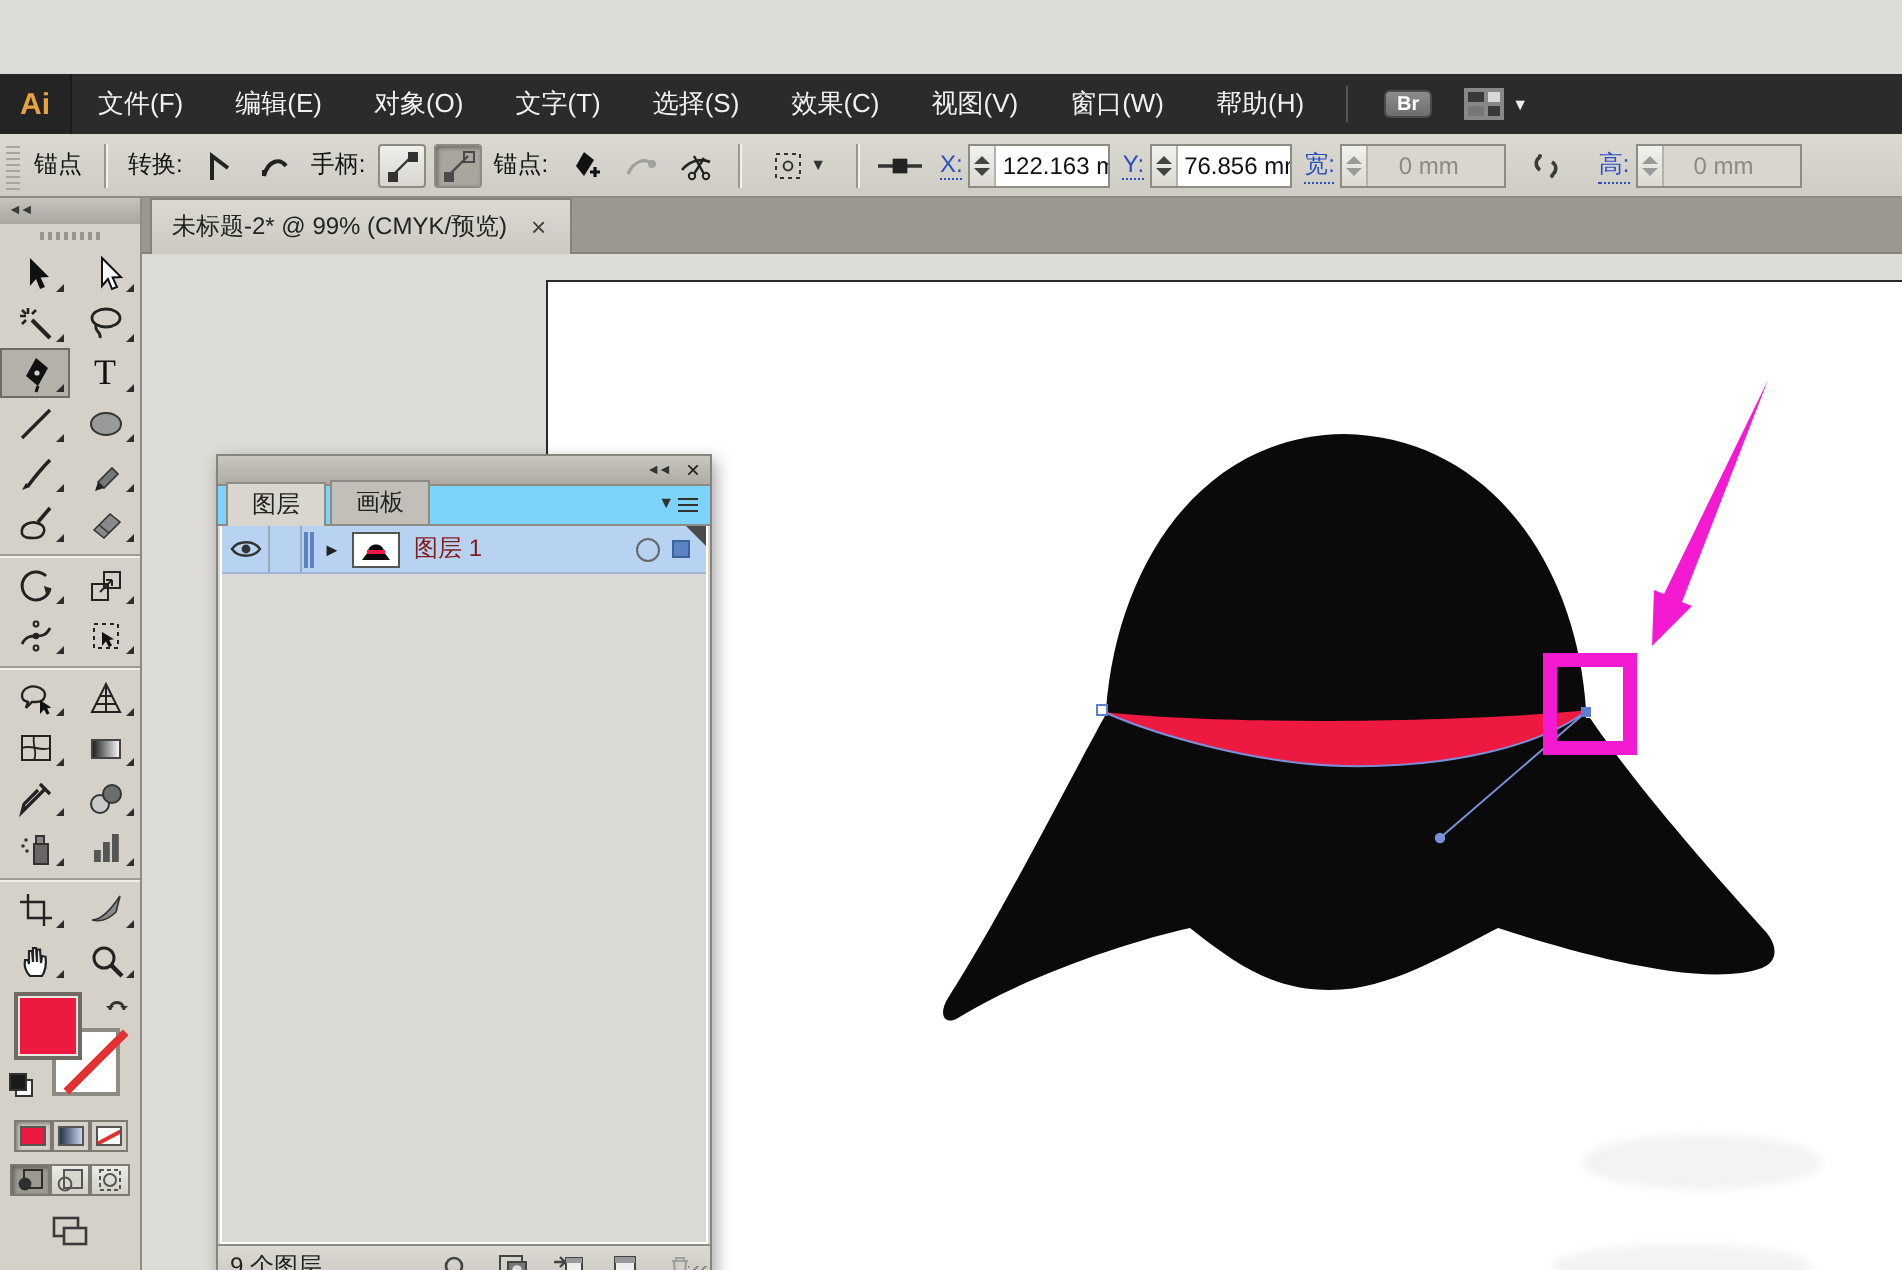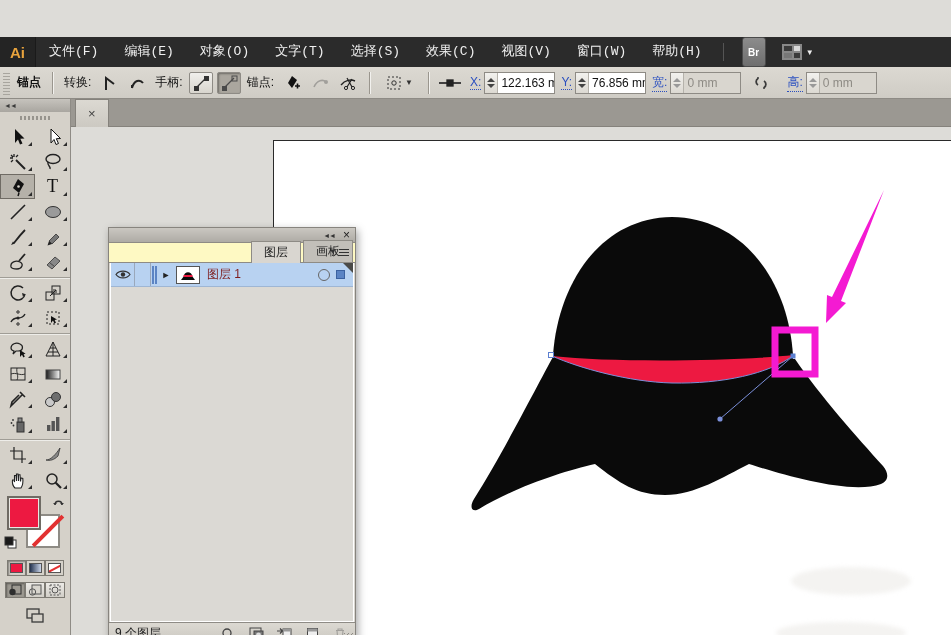--- a/index.html
+++ b/index.html
@@ -3,41 +3,41 @@
 <meta charset="utf-8">
 <style>
   * { margin:0; padding:0; box-sizing:border-box; }
   html,body { width:951px; height:635px; overflow:hidden; }
   body { font-family:"Liberation Sans","DejaVu Sans",sans-serif; font-size:12px; background:#dddcd8; position:relative; }
   #win { position:absolute; inset:0; width:951px; height:635px;margin-top:37px; }
 
   
   #menubar { position:absolute; left:0; top:0; width:951px; height:30px; background:#2b2b2b; display:flex; align-items:center; color:#e9e9e9; }
   #ailogo { width:36px; height:30px; display:flex; align-items:center; justify-content:center; color:#e8a33d; font-weight:bold; font-size:15px; background:#242424; border-right:1px solid #1a1a1a; }
-  .mi { padding:17px 13px; line-height:30px; font-size:13px; color:#f0f0f0; cursor:default;font-family:Liberation Mono, monospace; }
+  .mi { padding:17px 13px; line-height:30px; font-size:13px; color:#f0f0f0; cursor:default; }
   #menu-sep { width:1px; height:18px; background:#555; margin:0 8px; }
-  #br-btn { margin-left:10px; width:24px; height:30px; background:linear-gradient(#8c8c8c,#6e6e6e); border:1px solid #4a4a4a; border-radius:3px; color:#fff; font-size:10px; font-weight:bold; display:flex; align-items:center; justify-content:center; }
+  #br-btn { margin-left:10px; width:24px; height:14px; background:linear-gradient(#8c8c8c,#6e6e6e); border:1px solid #4a4a4a; border-radius:3px; color:#fff; font-size:10px; font-weight:bold; display:flex; align-items:center; justify-content:center; }
   #ws-switch { margin-left:16px; display:flex; align-items:center; gap:4px; }
   #ws-grid { width:20px; height:16px; border:1px solid #888; background:#555; display:grid; grid-template-columns:55% 45%; grid-template-rows:50% 50%; }
   #ws-grid i { border:1px solid #888; } #ws-grid i.lt{background:#3a3a3a} #ws-grid i.rt{background:#d8d8d8} #ws-grid i.lb{background:#777} #ws-grid i.rb{background:#3a3a3a}
   #ws-arrow { color:#eee; font-size:8px; }
 
   
   #controlbar { position:absolute; left:0; top:30px; width:951px; height:32px; background:linear-gradient(#dcd9d2,#cfccc5); border-bottom:1px solid #8e8b85; display:flex; align-items:center; color:#1a1a1a; }
   .grip-v { width:7px; height:24px; margin:0 3px; background:repeating-linear-gradient(0deg,#a8a59e 0 1px,transparent 1px 3px); }
   .cb-label { font-size:12px; color:#111; margin:0 4px; white-space:nowrap; }
-  .cb-label.bold { font-weight:bold;text-align:right; }
+  .cb-label.bold { font-weight:normal;text-align:right; }
   .cb-sep { width:1px; height:22px; background:#9a968e; margin:0 7px; box-shadow:1px 0 0 #f2f1ee; }
   .tool-ic { width:24px; height:22px; display:flex; align-items:center; justify-content:center; margin:0 2px; border:1px solid transparent; border-radius:2px; }
   .tool-ic.toggle { border:1px solid #8e8b85; background:linear-gradient(#f0efec,#d8d5ce); }
   .tool-ic.toggle.active { background:#aaa69e; box-shadow:inset 1px 1px 2px rgba(0,0,0,.35); }
   .tool-ic.disabled { opacity:.4; }
   .fld-label { color:#2a4fc0; border-bottom:1px dotted #2a4fc0; margin:0 3px 0 6px; font-size:12px; }
   .numfield { display:flex; align-items:center; height:22px; border:1px solid #8e8b85; background:#fff; }
-  .numfield.disabled { background:#d9d6cf; }
+  .numfield.disabled { background:#d9d6cf;gap:12px; }
   .spin { width:13px; height:100%; border-right:1px solid #b5b2ab; display:flex; flex-direction:column; align-items:center; justify-content:center; gap:2px; background:linear-gradient(#f2f1ee,#dcd9d2); }
   .spin b { width:0; height:0; border-left:4px solid transparent; border-right:4px solid transparent; }
   .spin b.up { border-bottom:4px solid #444; } .spin b.dn { border-top:4px solid #444; }
   .numfield.disabled .spin b.up{border-bottom-color:#999}.numfield.disabled .spin b.dn{border-top-color:#999}
   .fval { width:56px; padding:0 3px; font-size:12px; white-space:nowrap; overflow:hidden; color:#111; }
   .numfield.disabled .fval { color:#8d8a84; }
 
   
   #tabstrip { position:absolute; left:71px; top:62px; width:880px; height:28px; background:#9b9892; border-bottom:1px solid #85827c; }
   #doctab { position:absolute; left:4px; top:0; height:28px; padding:0 10px; background:linear-gradient(#dcd9d2,#ccc9c2); border:1px solid #85827c; border-bottom:none; display:flex; align-items:center; gap:10px; font-size:12px; color:#222; }
@@ -81,21 +81,21 @@
   #docarea { position:absolute; left:71px; top:90px; width:880px; height:545px; background:#dddcd8; overflow:hidden; }
   #artboard { position:absolute; left:202px; top:13px; width:700px; height:560px; background:#fff; border-left:1.5px solid #2a2a2a; border-top:1.5px solid #2a2a2a; }
   #canvas-svg { position:absolute; left:0; top:0; }
   .wm { position:absolute; border-radius:50%; background:#f4f3f1; filter:blur(2px); }
 
   
   #layers-panel { position:absolute; left:108px; top:190px; width:248px; height:418px; background:#d9d6d0; border:1px solid #87847e; box-shadow:2px 3px 8px rgba(0,0,0,.35); display:flex; flex-direction:column; }
   #lp-head { height:15px; background:linear-gradient(#cac7c1,#aeaba5); border-bottom:1px solid #8e8b85; display:flex; align-items:center; justify-content:flex-end; gap:8px; padding:0 5px; }
   #lp-collapse { font-size:7px; color:#333; letter-spacing:-1px; }
   #lp-close { font-size:12px; color:#222; line-height:10px; }
-  #lp-tabs { height:20px; background:#fef9c3; display:flex; align-items:flex-end; padding-left:4px; position:relative; border-bottom:1px solid #8e8b85;justify-content:flex-end; }
+  #lp-tabs { height:20px; background:#7dd3fc; display:flex; align-items:flex-end; padding-left:4px; position:relative; border-bottom:1px solid #8e8b85; }
   .lp-tab { padding:2px 12px; font-size:12px; color:#222; border:1px solid #8e8b85; border-bottom:none; background:#c2bfb9; margin-right:2px; }
   .lp-tab.active { background:#d9d6d0; position:relative; top:1px; }
   #lp-menu { position:absolute; right:6px; top:4px; display:flex; align-items:center; gap:2px; color:#333; }
   #lp-menu .tri { font-size:8px; } #lp-menu .bars { width:10px; height:8px; background:repeating-linear-gradient(0deg,#333 0 1px,transparent 1px 3px); }
   #lp-body { flex:1; background:#dbd9d4; border:1px solid #fff; border-top:none; margin:0 1px; position:relative; overflow:hidden; }
   #layer-row { height:24px; background:#b8d2f1; border-bottom:1px solid #9eb6d4; display:flex; align-items:center; position:relative; }
   .lr-col { height:100%; display:flex; align-items:center; justify-content:center; }
   #lr-eye { width:24px; border-right:1px solid #9aa8bb; }
   #lr-blank { width:16px; border-right:1px solid #9aa8bb; }
   #lr-bars { width:8px; } #lr-bars i { width:2px; height:18px; background:#5b84c4; margin-right:1px; display:inline-block;}
@@ -245,20 +245,21 @@
       <div class="spin">
           <b class="up"></b>
           <b class="dn"></b>
         </div>
       <div class="fval">0 mm</div>
     </div>
   </div>
 
   <div id="tabstrip">
     <div id="doctab">
+      <span>未标题-2* @ 99% (CMYK/预览)</span>
       <span id="tab-close">×</span>
     </div>
   </div>
 
   <div id="toolbar">
     <div id="tb-head">
         <span class="dbl">◄◄</span>
       </div>
     <div id="tb-grip">
         <i></i>

